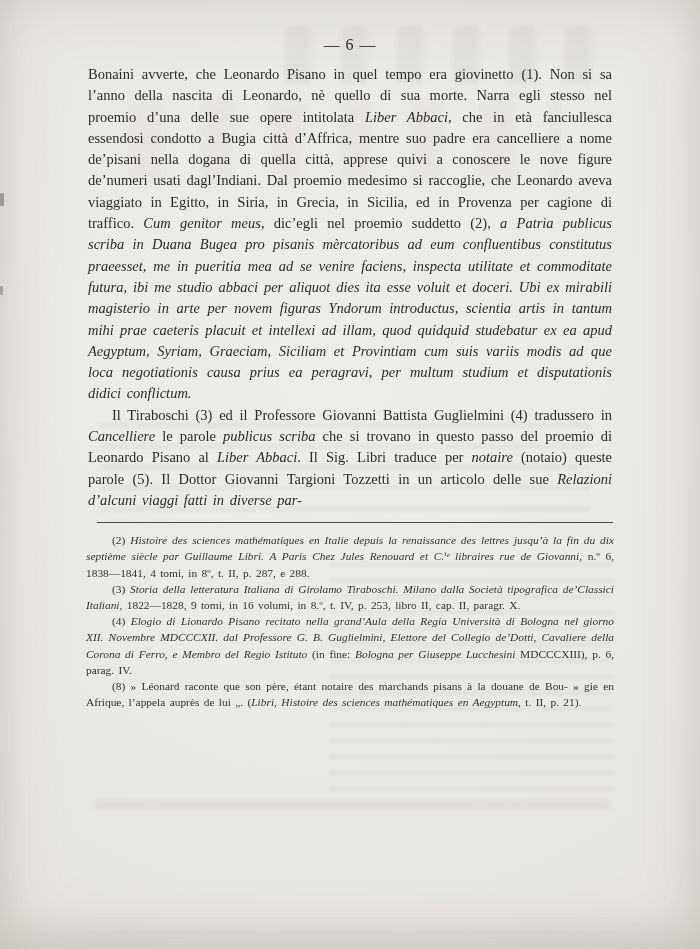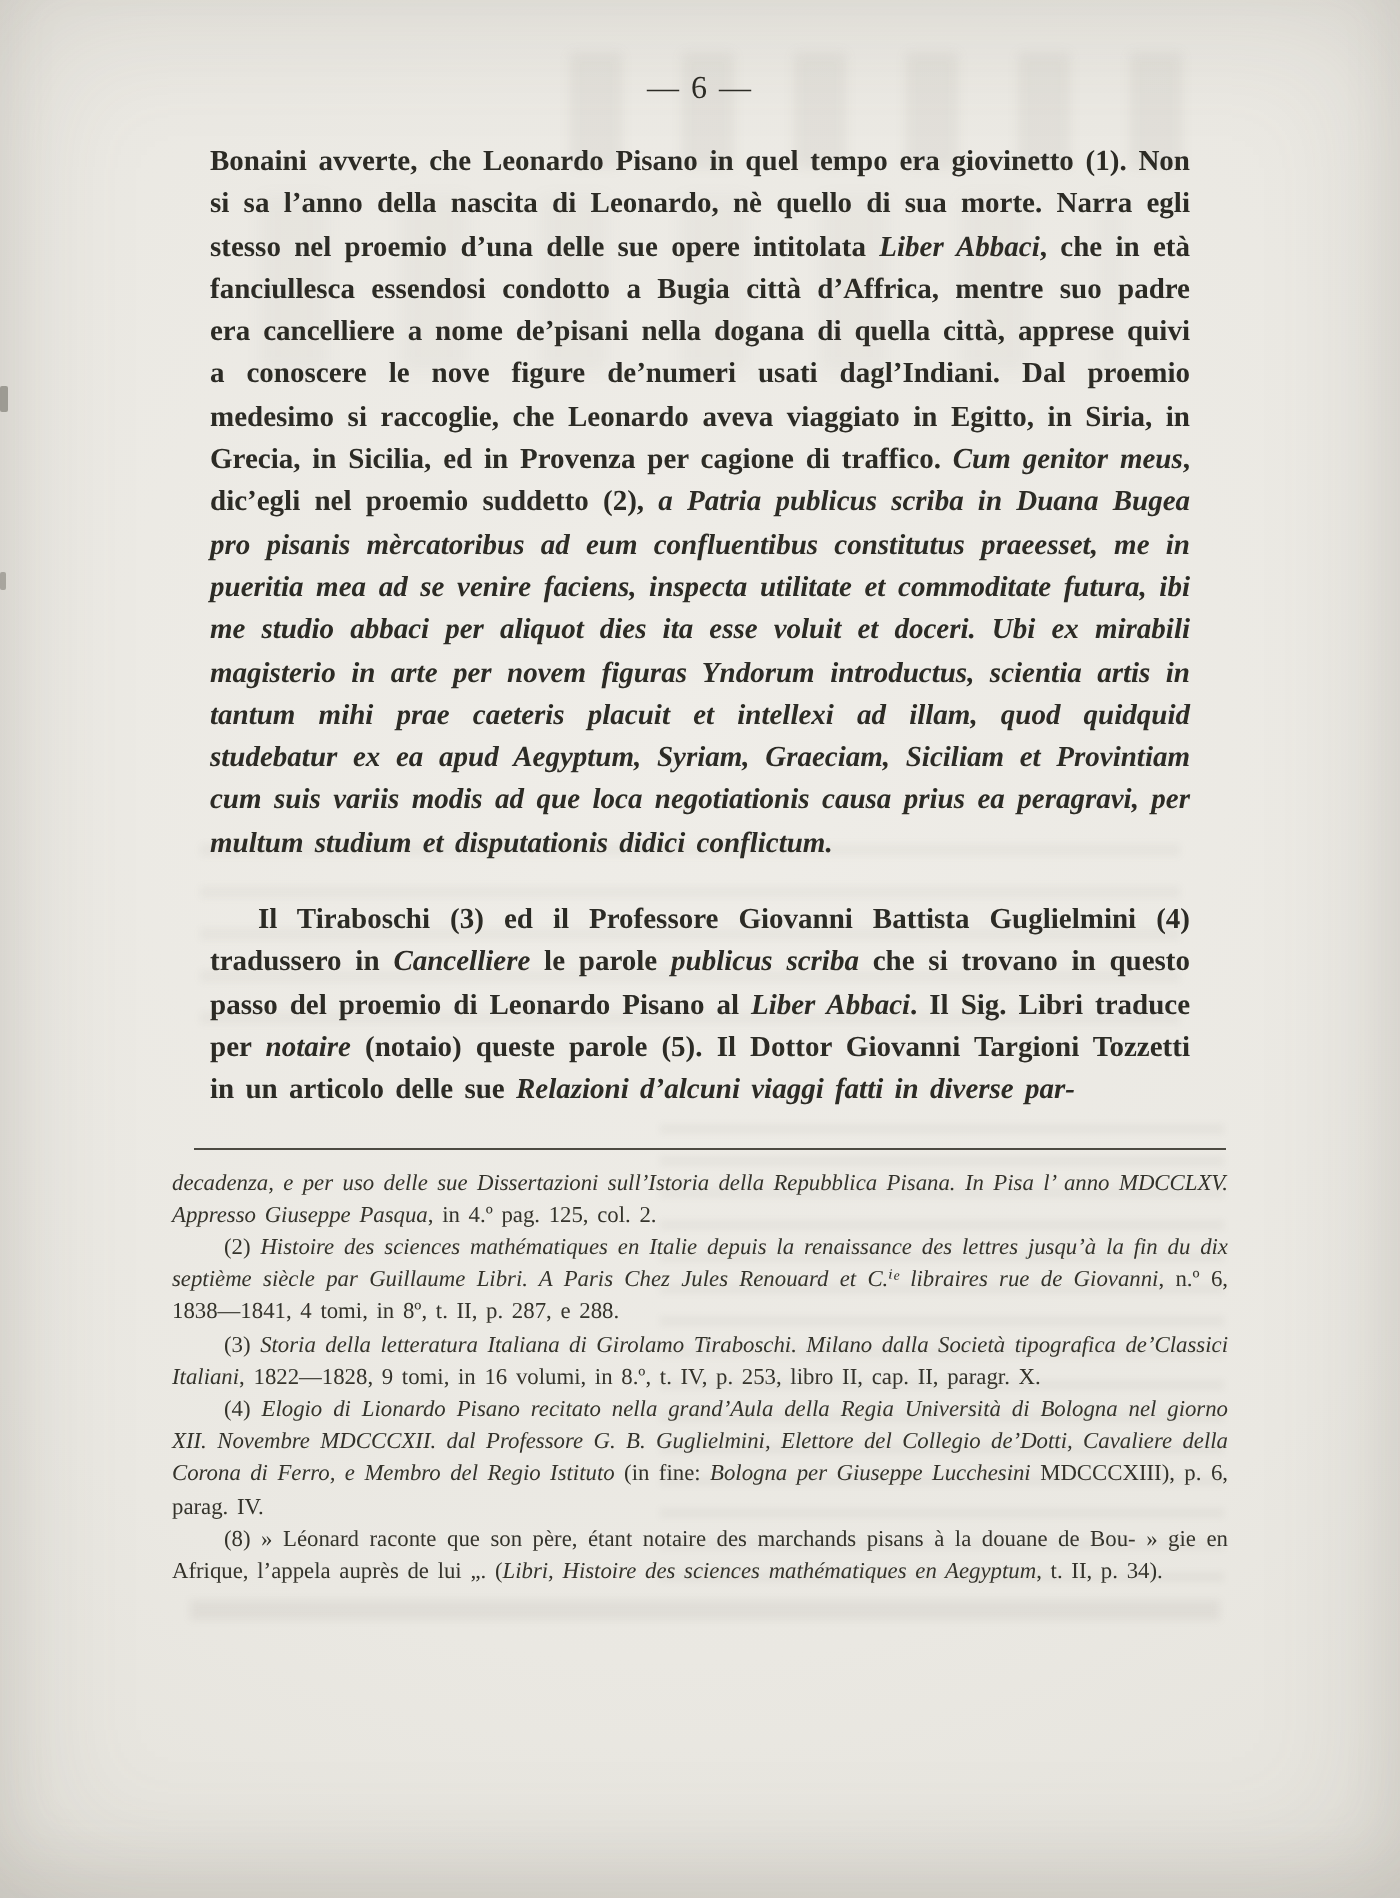--- a/index.html
+++ b/index.html
@@ -57,21 +57,21 @@
   }
   .body-text {
     position: relative;
     margin: 10px 88px 0 88px;
     width: 524px;
     font-size: 14.5px;
     line-height: 21.3px;
     text-align: justify;
     word-spacing: 2px;
   }
-  .body-text p { margin: 17px; font-weight: bold; }
+  .body-text p { margin: 0; }
   .body-text p.indent { text-indent: 24px; }
   .it { font-style: italic; }
 
   .fnrule {
     position: relative;
     margin: 11px 0 9px 97px;
     width: 516px;
     height: 0;
     border-top: 1.5px solid #4c4a42;
   }
@@ -104,20 +104,19 @@
   <div class="pagenum">— 6 —</div>
 
   <div class="body-text">
       <p class="para"><span>Bonaini avverte, che Leonardo Pisano in quel tempo era giovinetto (1). Non si sa l’anno della nascita di Leonardo, nè quello di sua morte. Narra egli stesso nel proemio d’una delle sue opere intitolata </span><span class="it">Liber Abbaci</span><span>, che in età fanciullesca essendosi condotto a Bugia città d’Affrica, mentre suo padre era cancelliere a nome de’pisani nella dogana di quella città, apprese quivi a conoscere le nove figure de’numeri usati dagl’Indiani. Dal proemio medesimo si raccoglie, che Leonardo aveva viaggiato in Egitto, in Siria, in Grecia, in Sicilia, ed in Provenza per cagione di traffico. </span><span class="it">Cum genitor meus</span><span>, dic’egli nel proemio suddetto (2), </span><span class="it">a Patria publicus scriba in Duana Bugea pro pisanis mèrcatoribus ad eum confluentibus constitutus praeesset, me in pueritia mea ad se venire faciens, inspecta utilitate et commoditate futura, ibi me studio abbaci per aliquot dies ita esse voluit et doceri. Ubi ex mirabili magisterio in arte per novem figuras Yndorum introductus, scientia artis in tantum mihi prae caeteris placuit et intellexi ad illam, quod quidquid studebatur ex ea apud Aegyptum, Syriam, Graeciam, Siciliam et Provintiam cum suis variis modis ad que loca negotiationis causa prius ea peragravi, per multum studium et disputationis didici conflictum.</span></p>
       <p class="para indent"><span>Il Tiraboschi (3) ed il Professore Giovanni Battista Guglielmini (4) tradussero in </span><span class="it">Cancelliere</span><span> le parole </span><span class="it">publicus scriba</span><span> che si trovano in questo passo del proemio di Leonardo Pisano al </span><span class="it">Liber Abbaci</span><span>. Il Sig. Libri traduce per </span><span class="it">notaire</span><span> (notaio) queste parole (5). Il Dottor Giovanni Targioni Tozzetti in un articolo delle sue </span><span class="it">Relazioni d’alcuni viaggi fatti in diverse par-</span></p>
     </div>
 
   <div class="fnrule"></div>
 
   <div class="footnotes">
-      <p class="para"><span class="it">decadenza, e per uso delle sue Dissertazioni sull’Istoria della Repubblica Pisana. In Pisa l’ anno MDCCLXV. Appresso Giuseppe Pasqua</span><span>, in 4.º pag. 125, col. 2.</span></p>
       <p class="para indent"><span>(2) </span><span class="it">Histoire des sciences mathématiques en Italie depuis la renaissance des lettres jusqu’à la fin du dix septième siècle par Guillaume Libri. A Paris Chez Jules Renouard et C.ⁱᵉ libraires rue de Giovanni</span><span>, n.º 6, 1838—1841, 4 tomi, in 8º, t. II, p. 287, e 288.</span></p>
       <p class="para indent"><span>(3) </span><span class="it">Storia della letteratura Italiana di Girolamo Tiraboschi. Milano dalla Società tipografica de’Classici Italiani</span><span>, 1822—1828, 9 tomi, in 16 volumi, in 8.º, t. IV, p. 253, libro II, cap. II, paragr. X.</span></p>
       <p class="para indent"><span>(4) </span><span class="it">Elogio di Lionardo Pisano recitato nella grand’Aula della Regia Università di Bologna nel giorno XII. Novembre MDCCCXII. dal Professore G. B. Guglielmini, Elettore del Collegio de’Dotti, Cavaliere della Corona di Ferro, e Membro del Regio Istituto</span><span> (in fine: </span><span class="it">Bologna per Giuseppe Lucchesini</span><span> MDCCCXIII), p. 6, parag. IV.</span></p>
-      <p class="para indent"><span>(8) » Léonard raconte que son père, étant notaire des marchands pisans à la douane de Bou- » gie en Afrique, l’appela auprès de lui „. (</span><span class="it">Libri, Histoire des sciences mathématiques en Aegyptum</span><span>, t. II, p. 34).</span></p>
+      <p class="para indent"><span>(8) » Léonard raconte que son père, étant notaire des marchands pisans à la douane de Bou- » gie en Afrique, l’appela auprès de lui „. (</span><span class="it">Libri, Histoire des sciences mathématiques en Aegyptum</span><span>, t. II, p. 21).</span></p>
     </div>
 
 </div>
 
 </body></html>

